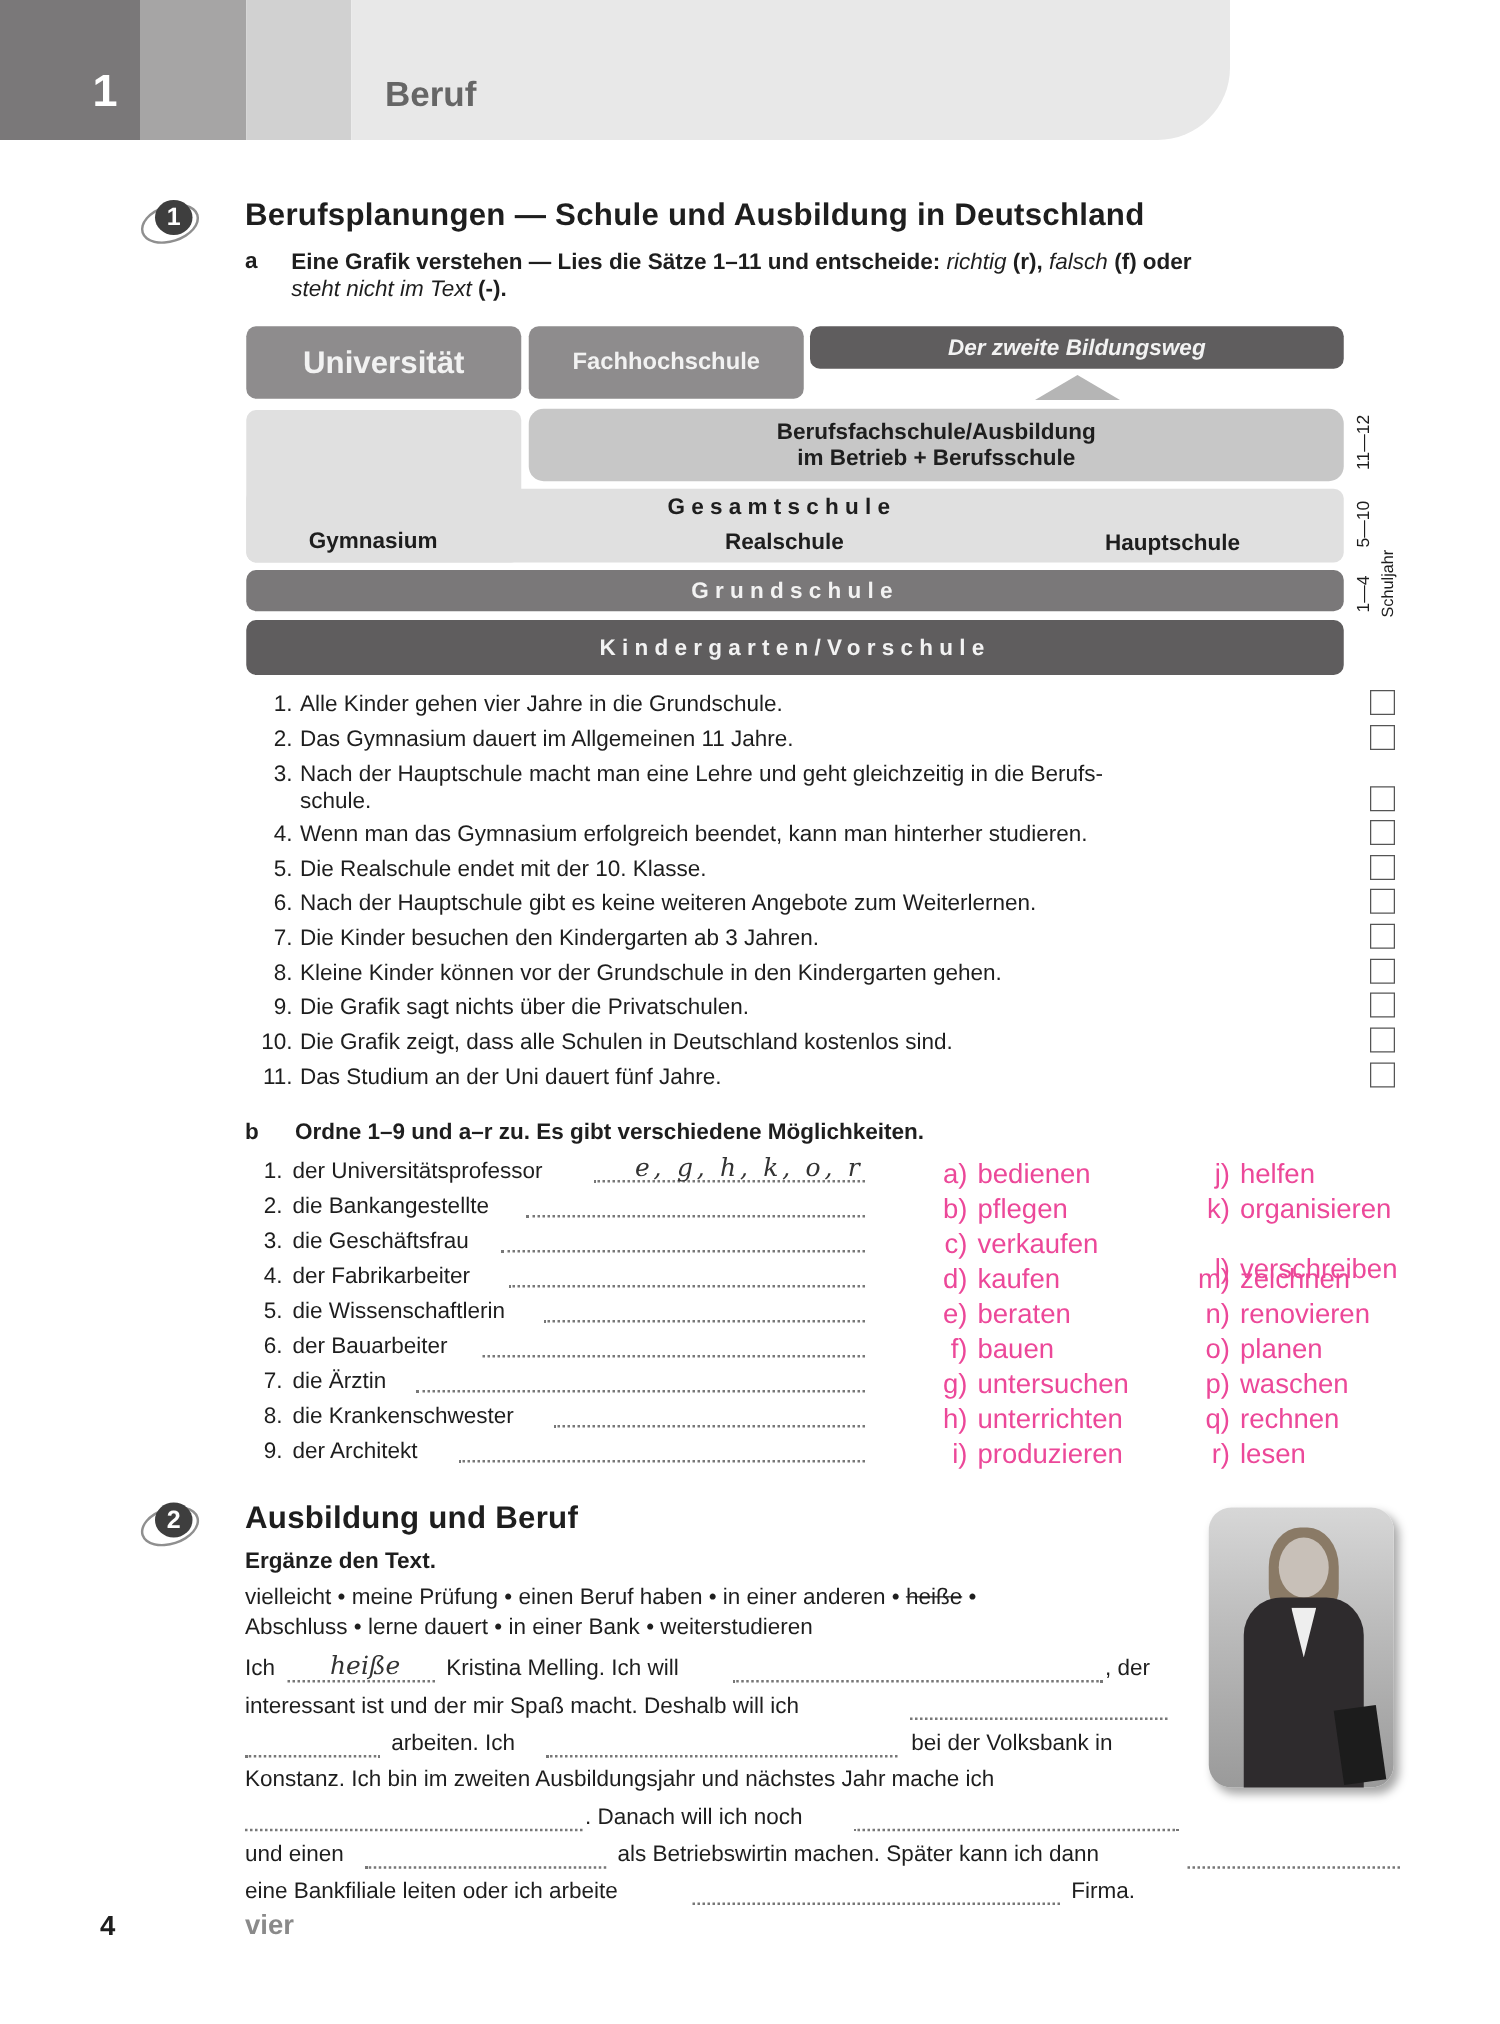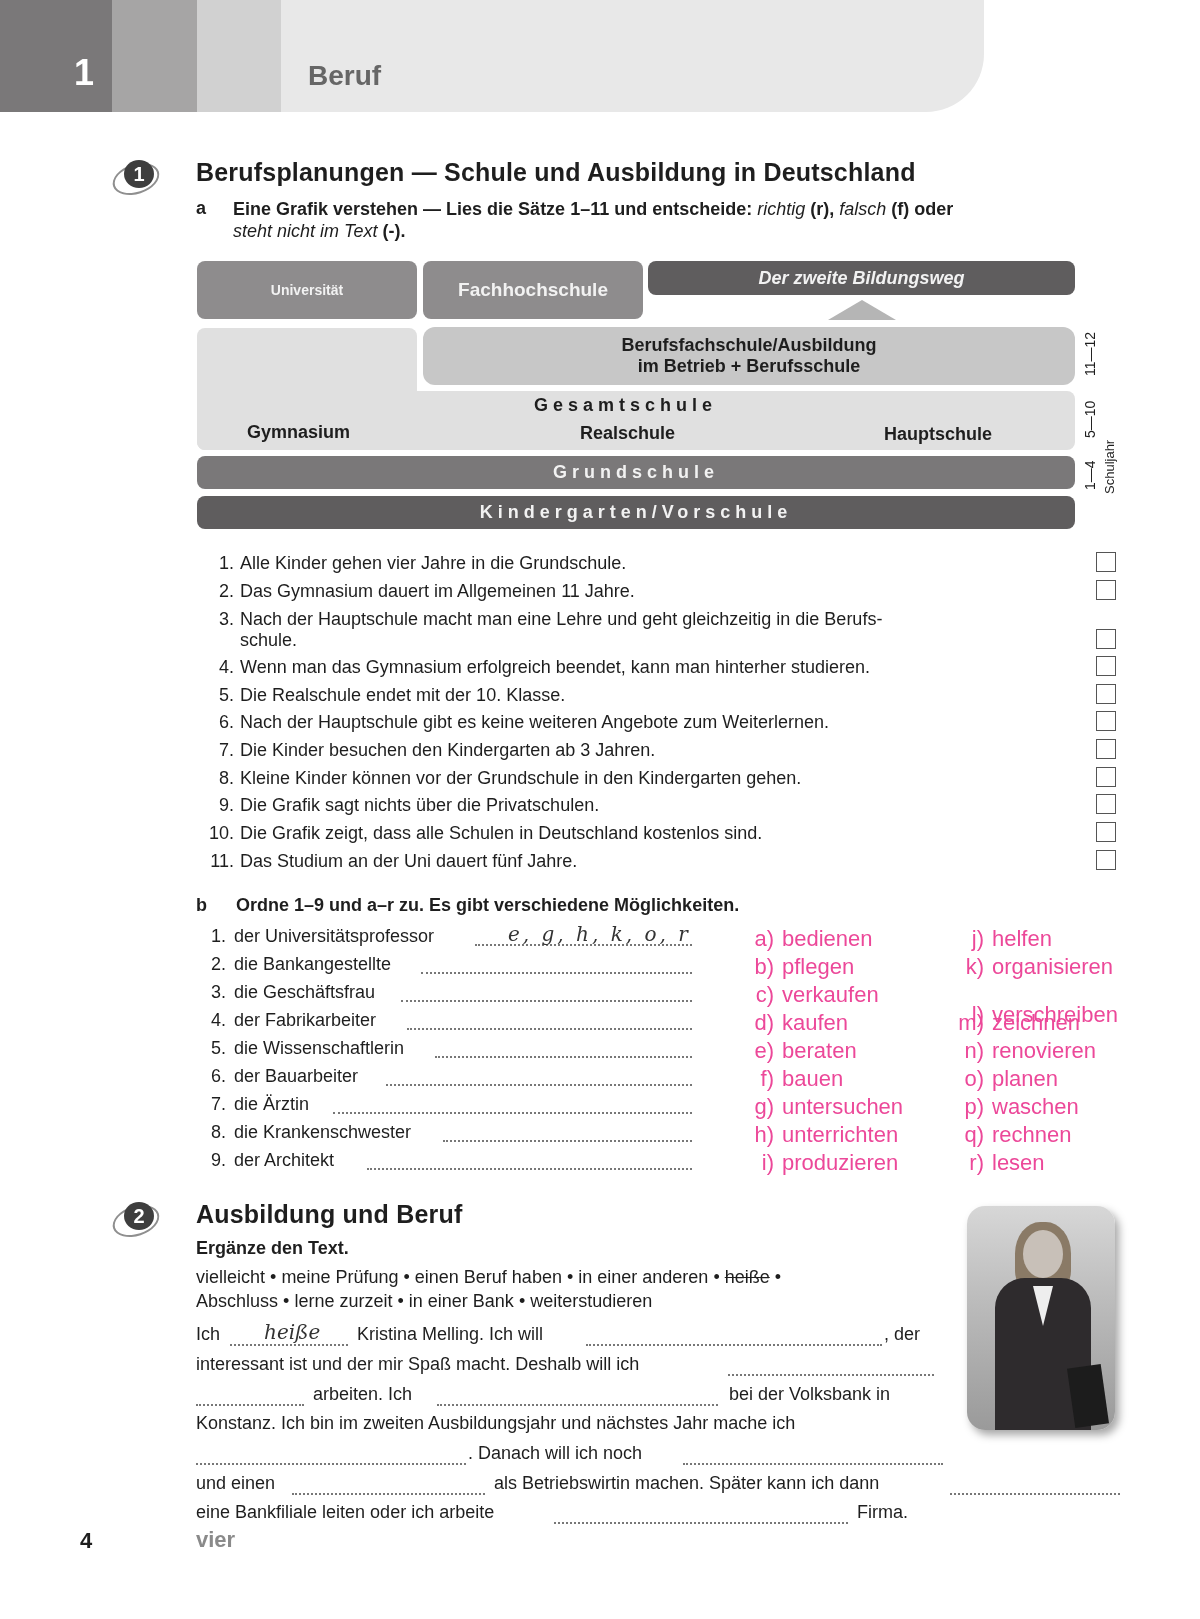--- a/index.html
+++ b/index.html
@@ -19,30 +19,30 @@
   .badge { position: absolute; width: 48px; height: 34px; }
   .badge .ring { position: absolute; left: 0; top: 6px; width: 44px; height: 26px; border: 2px solid #8f8f8f; border-radius: 50%; transform: rotate(-18deg); }
   .badge .dot { position: absolute; left: 12px; top: 2px; width: 30px; height: 28px; background: #3e3e3e; border-radius: 50%; color: #fff; font-weight: bold; font-size: 20px; text-align: center; line-height: 28px; }
 
   .ex-title { position: absolute; font-size: 25px; font-weight: bold; color: #1e1e1e; letter-spacing: 0.2px; }
   .inst { position: absolute; font-size: 18px; font-weight: bold; color: #1e1e1e; }
   .inst i { font-weight: normal; }
 
   
   .blk { position: absolute; border-radius: 8px; display: flex; align-items: center; justify-content: center; font-weight: bold; box-sizing: border-box; text-align: center; }
-  .b-uni { left: 197px; top: 261px; width: 220px; height: 58px; background: #8e8c8d; color: #f2f2f2; font-size: 14px; }
+  .b-uni { left: 197px; top: 261px; width: 220px; height: 58px; background: #8e8c8d; color: #f2f2f2; font-size: 25px; }
   .b-fh  { left: 423px; top: 261px; width: 220px; height: 58px; background: #8e8c8d; color: #f2f2f2; font-size: 19px; }
   .b-zw  { left: 648px; top: 261px; width: 427px; height: 34px; background: #5f5d5e; color: #f2f2f2; font-size: 18px; font-style: italic; }
   .tri { position: absolute; left: 828px; top: 300px; width: 0; height: 0; border-left: 34px solid transparent; border-right: 34px solid transparent; border-bottom: 20px solid #b5b5b5; }
   .b-gym-back { left: 197px; top: 328px; width: 220px; height: 122px; background: #e0e0e0; border-radius: 8px; }
   .b-mid { left: 197px; top: 391px; width: 878px; height: 59px; background: #e0e0e0; border-radius: 8px; }
   .b-bfs { left: 423px; top: 327px; width: 652px; height: 58px; background: #c7c7c7; color: #1e1e1e; font-size: 18px; line-height: 21px; flex-direction: column; border-radius: 12px; }
   .lbl { position: absolute; font-weight: bold; font-size: 18px; color: #1e1e1e; }
   .b-grund { left: 197px; top: 456px; width: 878px; height: 33px; background: #7a7879; color: #f2f2f2; font-size: 18px; letter-spacing: 5px; }
-  .b-kinder { left: 197px; top: 496px; width: 878px; height: 33px; background: #5f5d5e; color: #f2f2f2; font-size: 18px; letter-spacing: 5px; }
+  .b-kinder { left: 197px; top: 496px; width: 878px; height: 44px; background: #5f5d5e; color: #f2f2f2; font-size: 18px; letter-spacing: 5px; }
   .years { position: absolute; left: 1082px; top: 334px; width: 20px; height: 160px; }
   .years span { position: absolute; transform: rotate(-90deg); transform-origin: left top; font-size: 14px; white-space: nowrap; color: #1e1e1e; }
   .schuljahr { position: absolute; left: 1102px; top: 494px; transform: rotate(-90deg); transform-origin: left top; font-size: 13px; white-space: nowrap; color: #1e1e1e; }
 
   
   .stmt { position: absolute; left: 204px; width: 800px; font-size: 18px; line-height: 21px; color: #1e1e1e; }
   .stmt .n { display: inline-block; width: 30px; text-align: right; margin-right: 6px; }
   .stmt .t { display: inline-block; vertical-align: top; width: 760px; }
   .cb { position: absolute; left: 1096px; width: 20px; height: 20px; border: 1.5px solid #555; box-sizing: border-box; background: #fff; }
 
@@ -219,21 +219,21 @@
     <span>einen Beruf haben</span>
     <span>•</span>
     <span>in einer anderen</span>
     <span>•</span>
     <span class="strike">heiße</span>
     <span>•</span>
   </div>
   <div class="p2" style="left:196px; top:1291px;">
     <span>Abschluss</span>
     <span>•</span>
-    <span>lerne zurzeit</span>
+    <span>lerne dauert</span>
     <span>•</span>
     <span>in einer Bank</span>
     <span>•</span>
     <span>weiterstudieren</span>
   </div>
 </div>
 
 <div>
   <div class="p2" style="left:196px; top:1324px;">Ich</div>
   <div class="dots" style="left:230px; top:1326px; width:118px;"></div>

